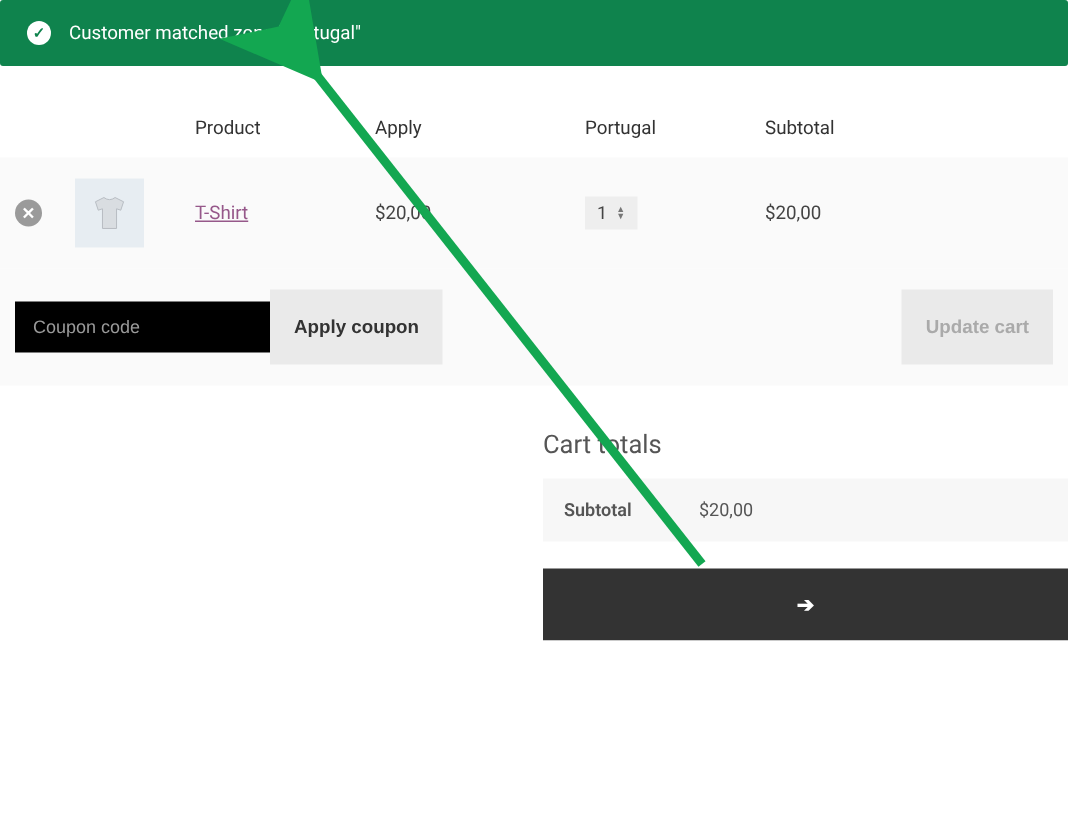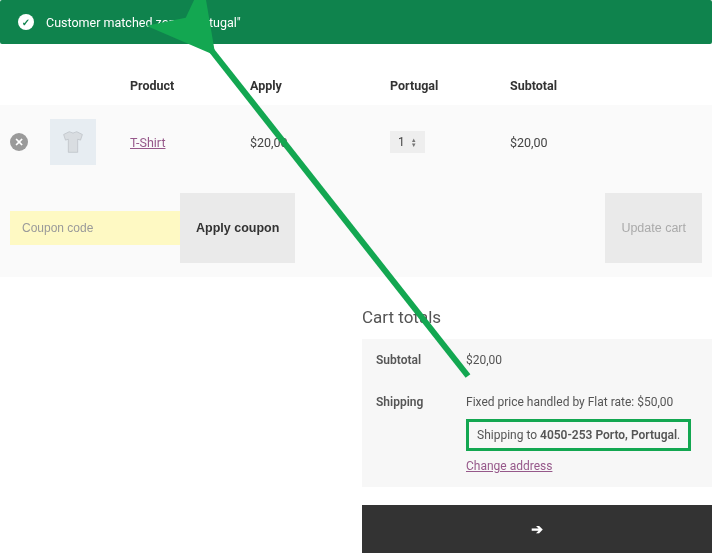--- a/index.html
+++ b/index.html
@@ -24,21 +24,21 @@
   .notice .check {
     width: 16px; height: 16px; border-radius: 50%;
     background: #fff; color: #0f834d;
     display: flex; align-items: center; justify-content: center;
     font-size: 10px; font-weight: bold;
   }
   .cart-wrap { margin-top: 22px; }
   table.cart { width: 100%; border-collapse: collapse; }
   table.cart th {
     text-align: left;
-    font-weight: 700;
+    font-weight: 400;
     color: #333;
     font-size: 12.5px;
     padding: 12px 10px;
     background: #fff;
   }
   table.cart td {
     padding: 14px 10px;
     background: #fafafa;
     vertical-align: middle;
     font-size: 12.5px;
@@ -61,30 +61,30 @@
     background: #eee; padding: 4px 8px;
     font-size: 12px;
   }
   .qty .steppers {
     display: flex; flex-direction: column; margin-left: 6px; line-height: 5px;
     font-size: 6px; color: #777;
   }
   .actions-row td { background: #f4f4f4; padding: 8px; }
   .coupon-area { display: flex; gap: 0; align-items: center; }
   .coupon-input {
-    border: none; background: #fef9c3; padding: 10px 12px;
+    border: none; background: #000000; padding: 10px 12px;
     font-size: 12px; color: #888; width: 170px;
   }
   .coupon-input::placeholder { color: #9a9a9a; }
   .btn {
     background: #eaeaea; color: #333; border: none;
-    padding: 28px 16px; font-size: 12.5px; font-weight: 600;
+    padding: 18px 16px; font-size: 12.5px; font-weight: 600;
     cursor: pointer;
   }
-  .btn.update { float: right; color: #aaa; font-weight: 400; }
+  .btn.update { float: right; color: #aaa; font-weight: 700; }
   .totals {
     width: 350px; margin-left: auto; margin-top: 30px;
   }
   .totals h2 {
     font-size: 17px; font-weight: 400; color: #555;
     margin-bottom: 12px;
   }
   .totals-table {
     background: #f7f7f7; width: 100%; font-size: 12px;
   }
@@ -174,32 +174,20 @@
   </table>
 </div>
 
 <div class="totals">
   <h2>Cart totals</h2>
   <div class="totals-table">
     <div class="row">
       <div class="label">Subtotal</div>
       <div class="value">$20,00</div>
     </div>
-    <div class="row" style="align-items:flex-start;">
-      <div class="label">Shipping</div>
-      <div class="value">
-        <div>Fixed price handled by Flat rate: $50,00</div>
-        <div class="ship-to-box">
-          <span>Shipping to </span><b>4050-253 Porto, Portugal</b><span>.</span>
-        </div>
-        <div>
-          <a href="#" class="change-addr">Change address</a>
-        </div>
-      </div>
-    </div>
   </div>
   <button class="checkout-btn">
     <span>➔</span>
   </button>
 </div>
 
 <svg class="arrow-svg">
   <defs>
     <marker id="ah" markerWidth="14" markerHeight="14" refX="3" refY="7" orient="auto">
       <path d="M12 1 L1 7 L12 13 L9 7 Z" fill="#13a751"></path>

